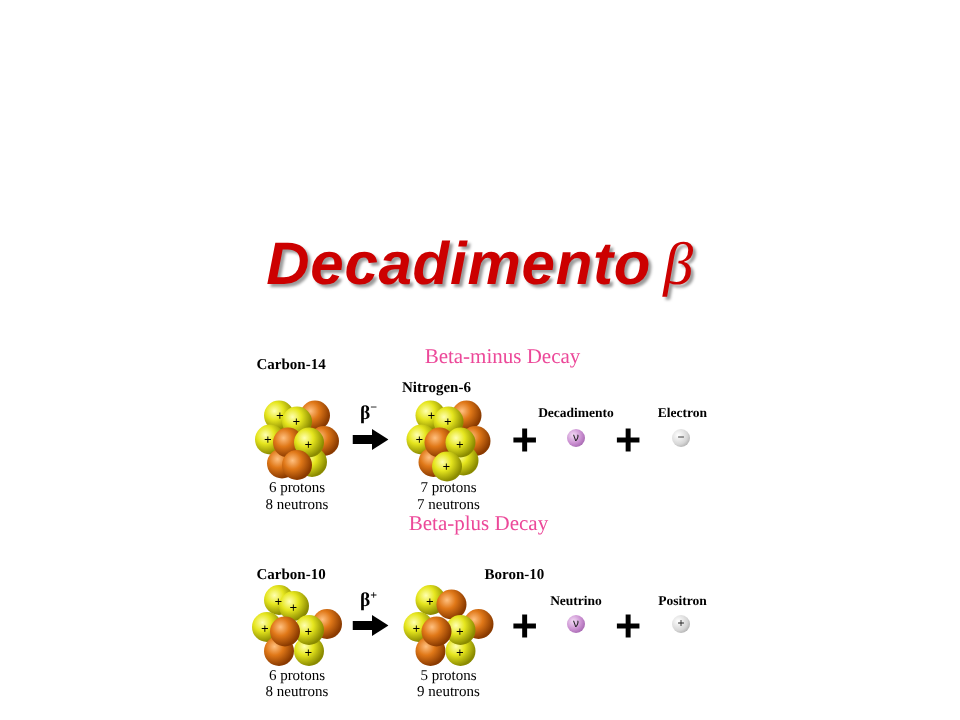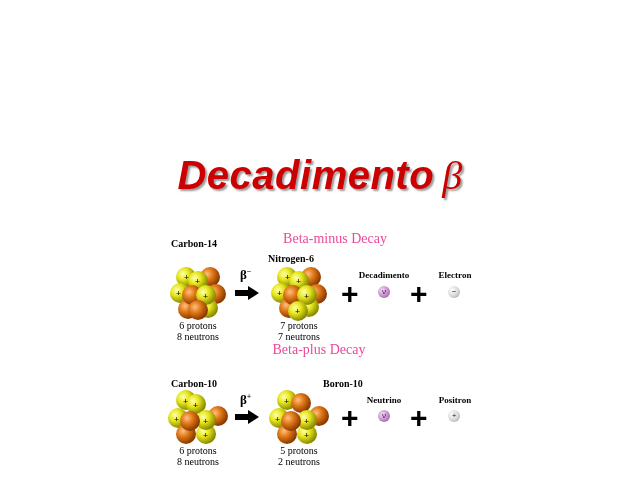--- a/index.html
+++ b/index.html
@@ -143,21 +143,21 @@
   <text x="37" y="34" font-size="9" font-weight="bold">+</text>
   <text x="37" y="48" font-size="9" font-weight="bold">+</text>
 </svg>
 
 <div class="abs counts" style="left:163px; top:445px;">
   <div>6 protons</div>
   <div>8 neutrons</div>
 </div>
 <div class="abs counts" style="left:264px; top:445px;">
   <div>5 protons</div>
-  <div>2 neutrons</div>
+  <div>9 neutrons</div>
 </div>
 
 <div class="abs plus" style="left:341px; top:403px;">+</div>
 <div class="abs plabel" style="left:344px; top:395px;">Neutrino</div>
 <div class="abs particle nu" style="left:378px; top:410px;">ν</div>
 <div class="abs plus" style="left:410px; top:403px;">+</div>
 <div class="abs plabel" style="left:415px; top:395px;">Positron</div>
 <div class="abs particle lep" style="left:448px; top:410px;">+</div>
 
 </body></html>

